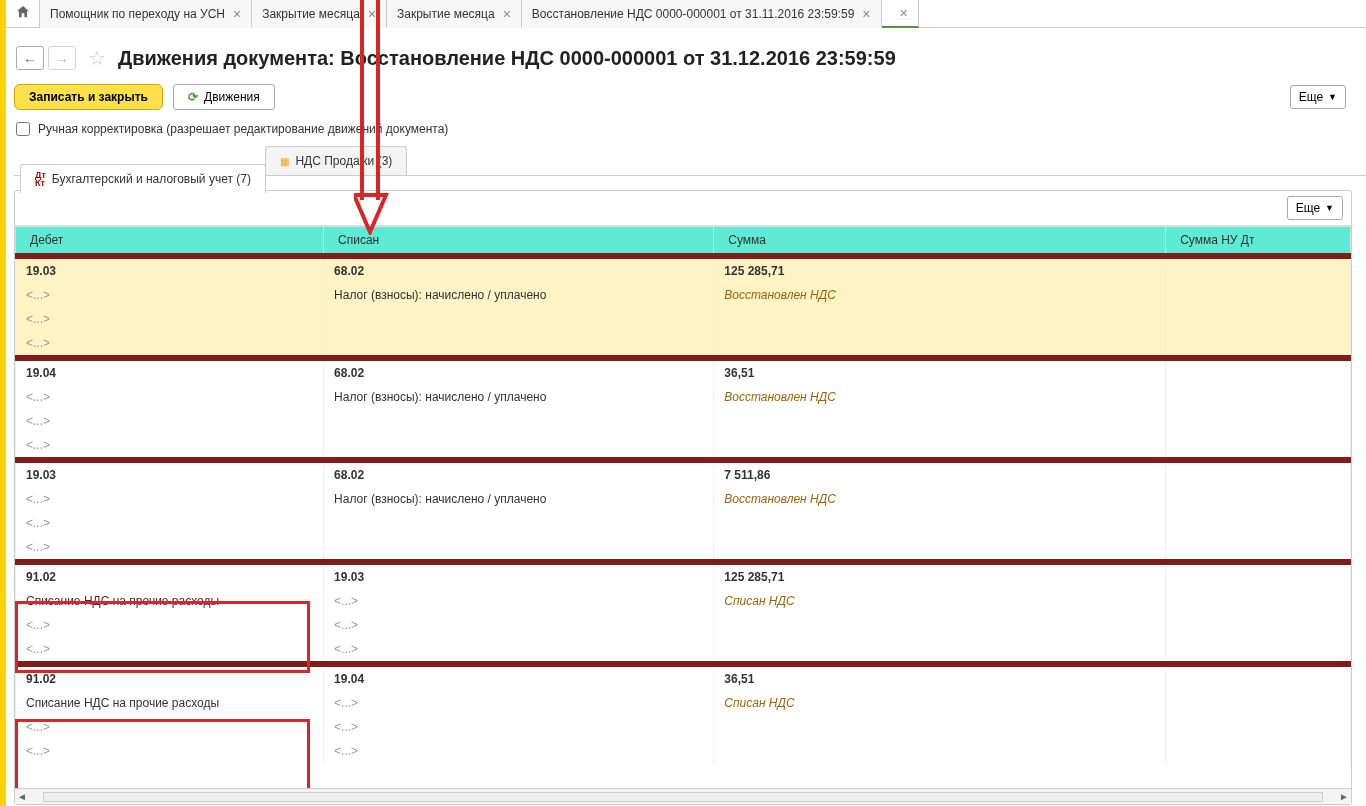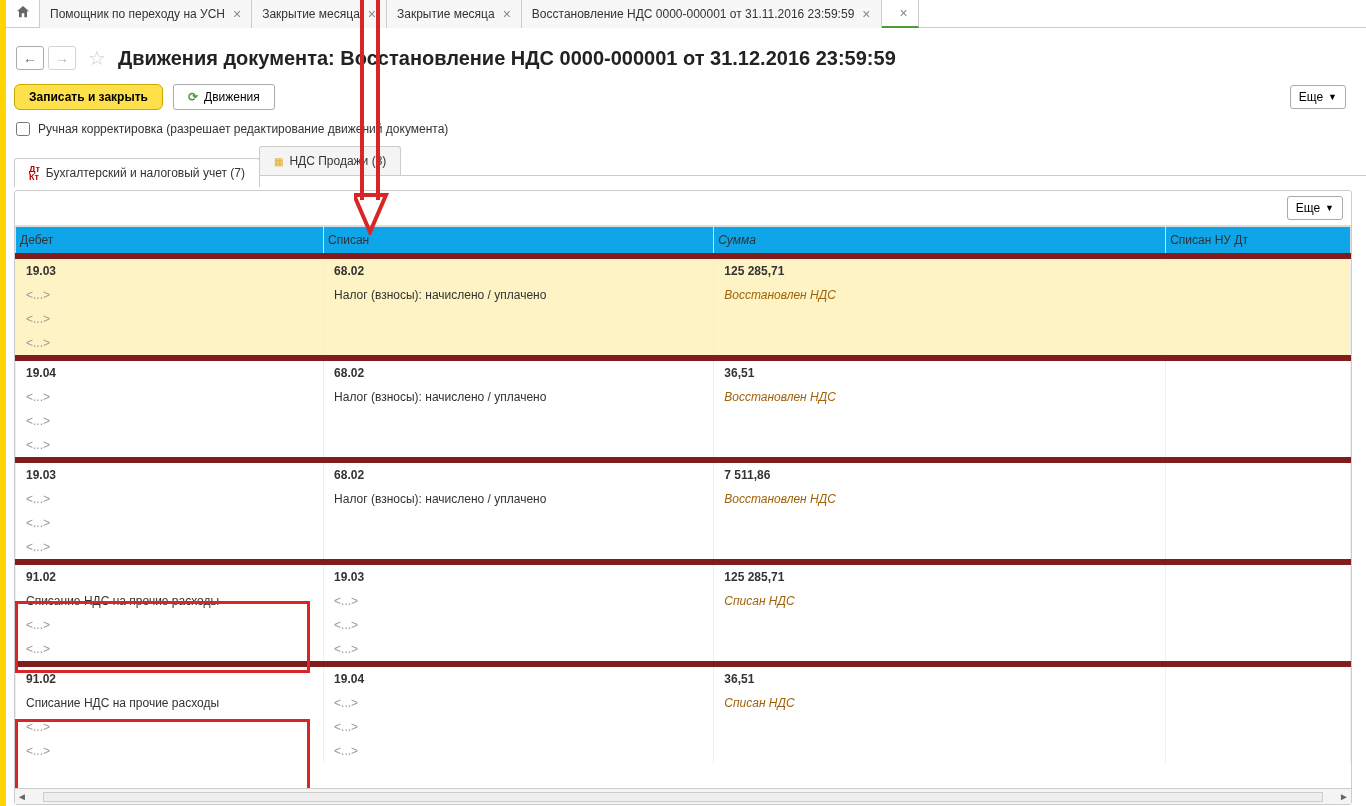--- a/index.html
+++ b/index.html
@@ -19,33 +19,33 @@
   .btn-primary { background: #fde04a; border: 1px solid #caa800; padding: 5px 14px; border-radius: 6px; font-weight: bold; font-size: 12px; margin-right: 10px; }
   .btn-secondary { background: #fff; border: 1px solid #aaa; padding: 5px 14px; border-radius: 3px; font-size: 12px; display: inline-flex; align-items: center; }
   .refresh-icon { margin-right: 6px; color: #4a9c3b; font-weight: bold; }
   .more-btn { background: #fff; border: 1px solid #aaa; padding: 4px 8px; border-radius: 3px; font-size: 12px; display: inline-flex; align-items: center; }
   .more-btn .caret { margin-left: 5px; font-size: 9px; }
   .more-right { margin-left: auto; margin-right: 6px; }
   .checkbox-row { padding: 8px 16px 10px 16px; display: flex; align-items: center; font-size: 12px; color: #333; }
   .checkbox-row input { margin-right: 8px; width: 14px; height: 14px; }
   .inner-tabs { display: flex; margin-left: 14px; border-bottom: 1px solid #ccc; }
   .inner-tab { padding: 6px 14px; border: 1px solid #ccc; border-bottom: none; background: #f4f4f4; font-size: 12px; display: flex; align-items: center; margin-right: -1px; border-radius: 3px 3px 0 0; }
-  .inner-tab.active { background: #fff; position: relative; top: 12px; }
+  .inner-tab.active { background: #fff; position: relative; top: 18px; margin-left: 6px; }
   .inner-tab-icon { margin-right: 6px; font-size: 10px; }
   .icon-dtkt { color: #b00; font-weight: bold; font-size: 9px; line-height: 8px; }
   .icon-doc { color: #e6a817; }
   .panel { margin: 14px; border: 1px solid #ccc; border-radius: 3px; }
   .panel-toolbar { display: flex; justify-content: flex-end; padding: 5px 8px; border-bottom: 1px solid #ddd; }
   .table-wrap { overflow: auto; height: 562px; position: relative; }
   table.data { width: 100%; border-collapse: collapse; }
-  table.data th { text-align: left; font-weight: normal; background: #0ea5e9; border: 1px solid #ddd; padding: 6px 4px; font-size: 12px; color: #333; }
+  table.data th { text-align: left; font-weight: normal; background: #5eead4; border: 1px solid #ddd; padding: 6px 14px; font-size: 12px; color: #333; }
   table.data td { border-left: 1px solid #eee; border-right: 1px solid #eee; padding: 5px 10px; font-size: 12px; vertical-align: top; }
   .col-debit { width: 300px; }
   .col-credit { width: 380px; }
-  .col-sum { width: 440px; text-align: left; font-style: italic; }
+  .col-sum { width: 440px; text-align: left; }
   .col-sumnu { width: 180px; }
   .row-highlight td { background: #fdf3c4; }
   .row-sep td { border-top: 6px solid #7f1d1d; }
   .bold { font-weight: bold; }
   .italic { font-style: italic; color: #a16207; }
   .gray { color: #999; }
   .amount { text-align: left; padding-right: 16px !important; }
   .red-box { position: absolute; border: 3px solid #d92525; pointer-events: none; }
   .arrow-annot { position: absolute; left: 354px; top: 0; pointer-events: none; }
   .arrow-annot svg { display: block; }
@@ -129,21 +129,21 @@
       <span class="caret">▼</span>
     </button>
   </div>
   <div class="table-wrap">
     <table class="data">
       <thead>
         <tr>
           <th class="col-debit">Дебет</th>
           <th class="col-credit">Списан</th>
           <th class="col-sum">Сумма</th>
-          <th class="col-sumnu">Списан НУ Дт</th>
+          <th class="col-sumnu">Сумма НУ Дт</th>
         </tr>
       </thead>
       <tbody id="tbody">
           <tr class="row-highlight row-sep">
             <td class="bold">19.03</td>
             <td class="bold">68.02</td>
             <td class="bold amount">125 285,71</td>
             <td></td>
           </tr>
           <tr class="row-highlight">

